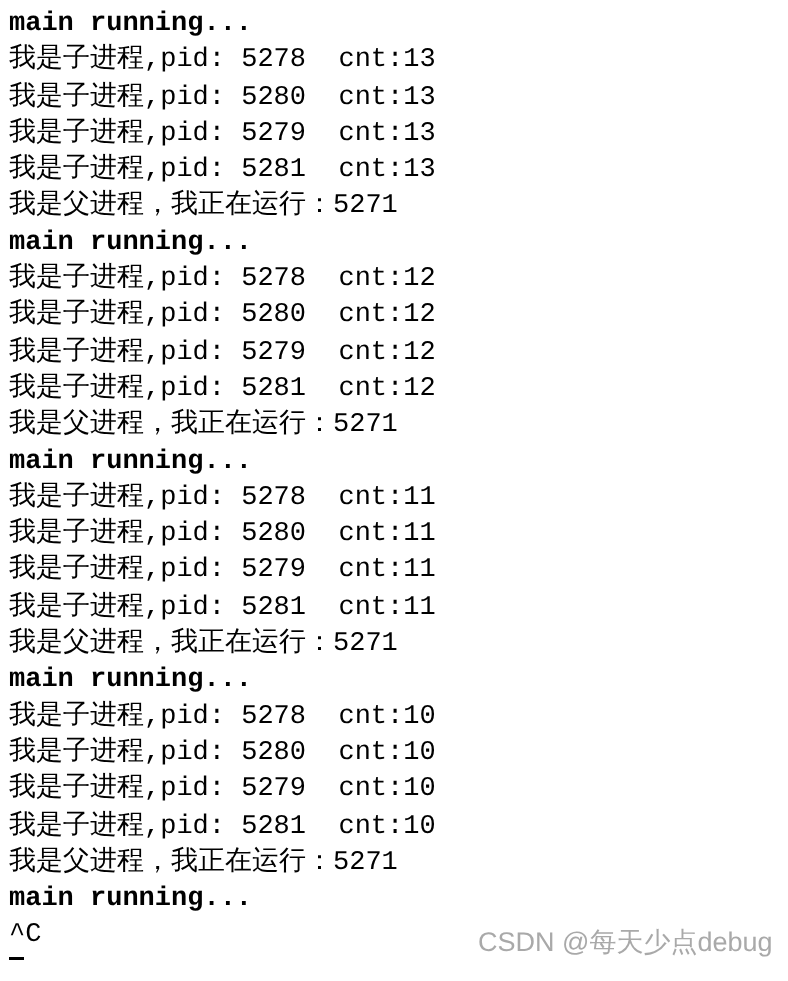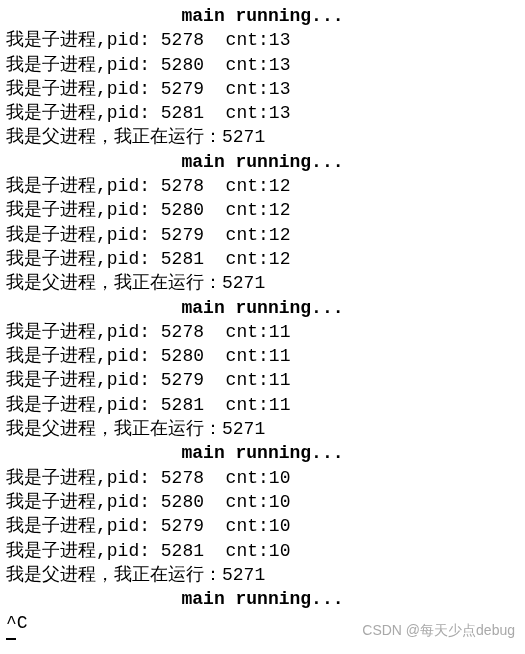--- a/index.html
+++ b/index.html
@@ -20,28 +20,27 @@
       overflow: hidden;
     }
     .terminal-output {
       white-space: pre;
     }
     .line {
       display: block;
     }
     .bold {
       font-weight: bold;
-      text-align: center;
     }
     .watermark {
       position: absolute;
       bottom: 14px;
       right: 10px;
       color: rgba(160, 160, 160, 0.9);
-      font-size: 14px;
+      font-size: 18px;
       font-family: "SimSun", sans-serif;
       pointer-events: none;
     }
     .cursor-line {
       display: block;
       border-bottom: 2px solid #000;
       width: 10px;
       margin-top: 2px;
     }
   </style>

